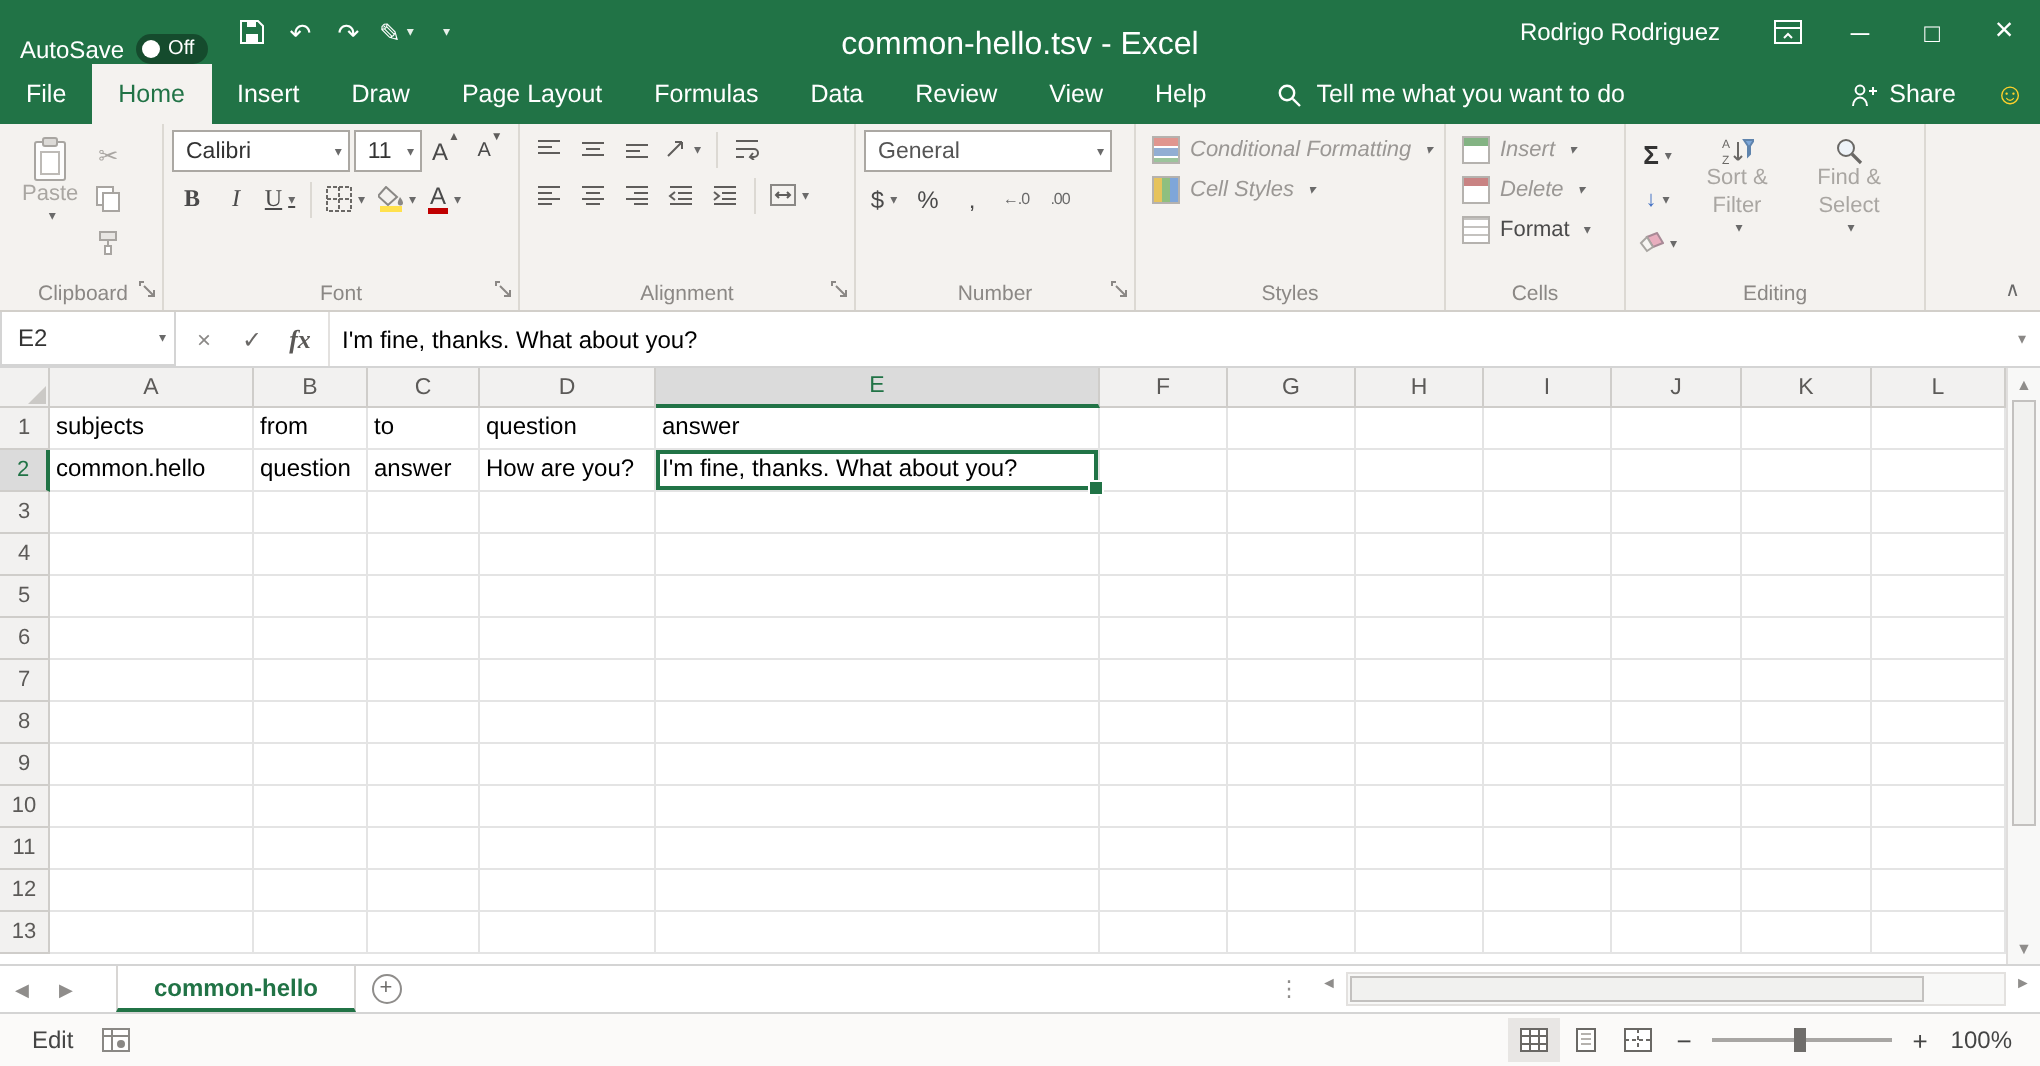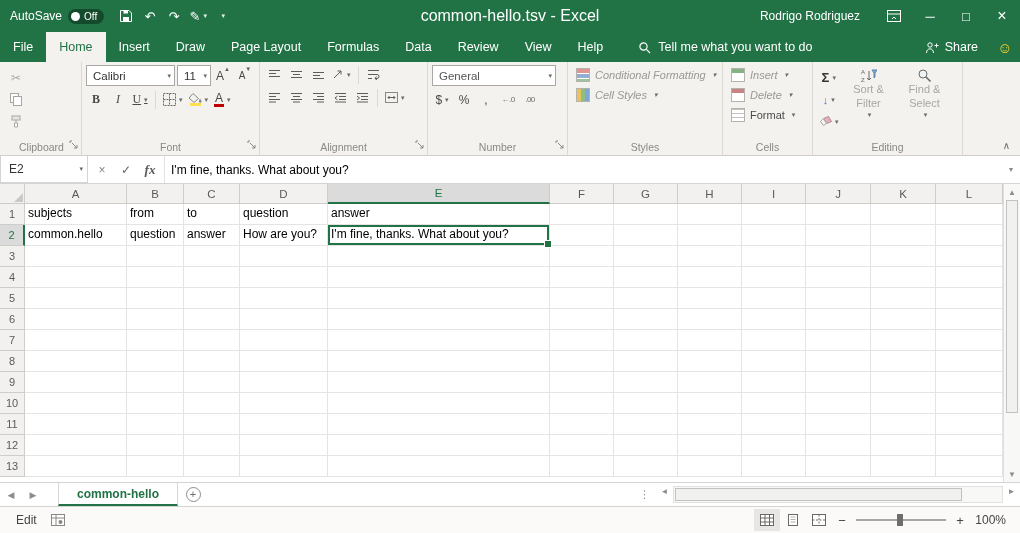--- a/index.html
+++ b/index.html
@@ -3,21 +3,21 @@
 <meta charset="utf-8">
 <style>
   *{margin:0;padding:0;box-sizing:border-box;}
   html,body{width:1020px;height:533px;}
   body{display:flex;flex-direction:column;overflow:hidden;background:#fff;
        font-family:"Liberation Sans",sans-serif;font-size:12px;color:#333;}
   .spacer{flex:1;}
   .dd{font-size:7px;color:#6a6a6a;margin-left:2px;}
 
   
-  .titlebar{flex:0 0 32px;background:#217346;color:#fff;display:flex;align-items:center;position:relative;}
+  .titlebar{flex:0 0 32px;background:#217346;color:#fff;display:flex;align-items:flex-end;position:relative;}
   .autosave{display:flex;align-items:center;gap:6px;padding:0 10px;font-size:12px;}
   .pill{background:rgba(0,0,0,.35);border-radius:9px;height:15px;display:flex;align-items:center;gap:4px;padding:0 7px 0 3px;font-size:10px;}
   .pill .dot{width:9px;height:9px;border-radius:50%;background:#fff;display:inline-block;}
   .qat{display:flex;align-items:center;}
   .qbtn{min-width:24px;height:32px;display:flex;align-items:center;justify-content:center;font-size:13px;color:#fff;gap:1px;}
   .qbtn .dd{color:#e6f0e9;}
   .tb-title{position:absolute;left:0;right:0;text-align:center;font-size:16px;pointer-events:none;}
   .tb-right{margin-left:auto;display:flex;align-items:center;height:100%;z-index:1;}
   .username{font-size:12px;margin-right:16px;}
   .winbtn{width:36px;height:100%;display:flex;align-items:center;justify-content:center;font-size:13px;}
@@ -210,20 +210,29 @@
   </div>
   <div class="smiley">
       <span>☺</span>
     </div>
 </div>
 
 <div class="ribbon">
 
   <div class="group" style="width:80px;">
     <div class="gbody">
+      <div class="bigbtn disabled">
+        <svg width="18" height="23" viewBox="0 0 18 23">
+            <rect x="1.5" y="3" width="15" height="19" rx="1" fill="#fdfdfd" stroke="#a8a5a1"></rect>
+            <rect x="5.5" y="1" width="7" height="4" rx="1" fill="#dcdad7" stroke="#a8a5a1"></rect>
+            <rect x="4.5" y="8" width="9" height="11" fill="#fff" stroke="#bdbab6"></rect>
+          </svg>
+        <span>Paste</span>
+        <span class="dd">▾</span>
+      </div>
       <div class="minicol">
         <span class="sbtn disabled">
             <span>✂</span>
           </span>
         <span class="sbtn disabled">
             <svg width="12" height="13" viewBox="0 0 12 13">
               <rect x="0.5" y="0.5" width="8" height="9" fill="#fff" stroke="#a8a5a1"></rect>
               <rect x="3.5" y="3.5" width="8" height="9" fill="#fff" stroke="#a8a5a1"></rect>
             </svg>
           </span>

